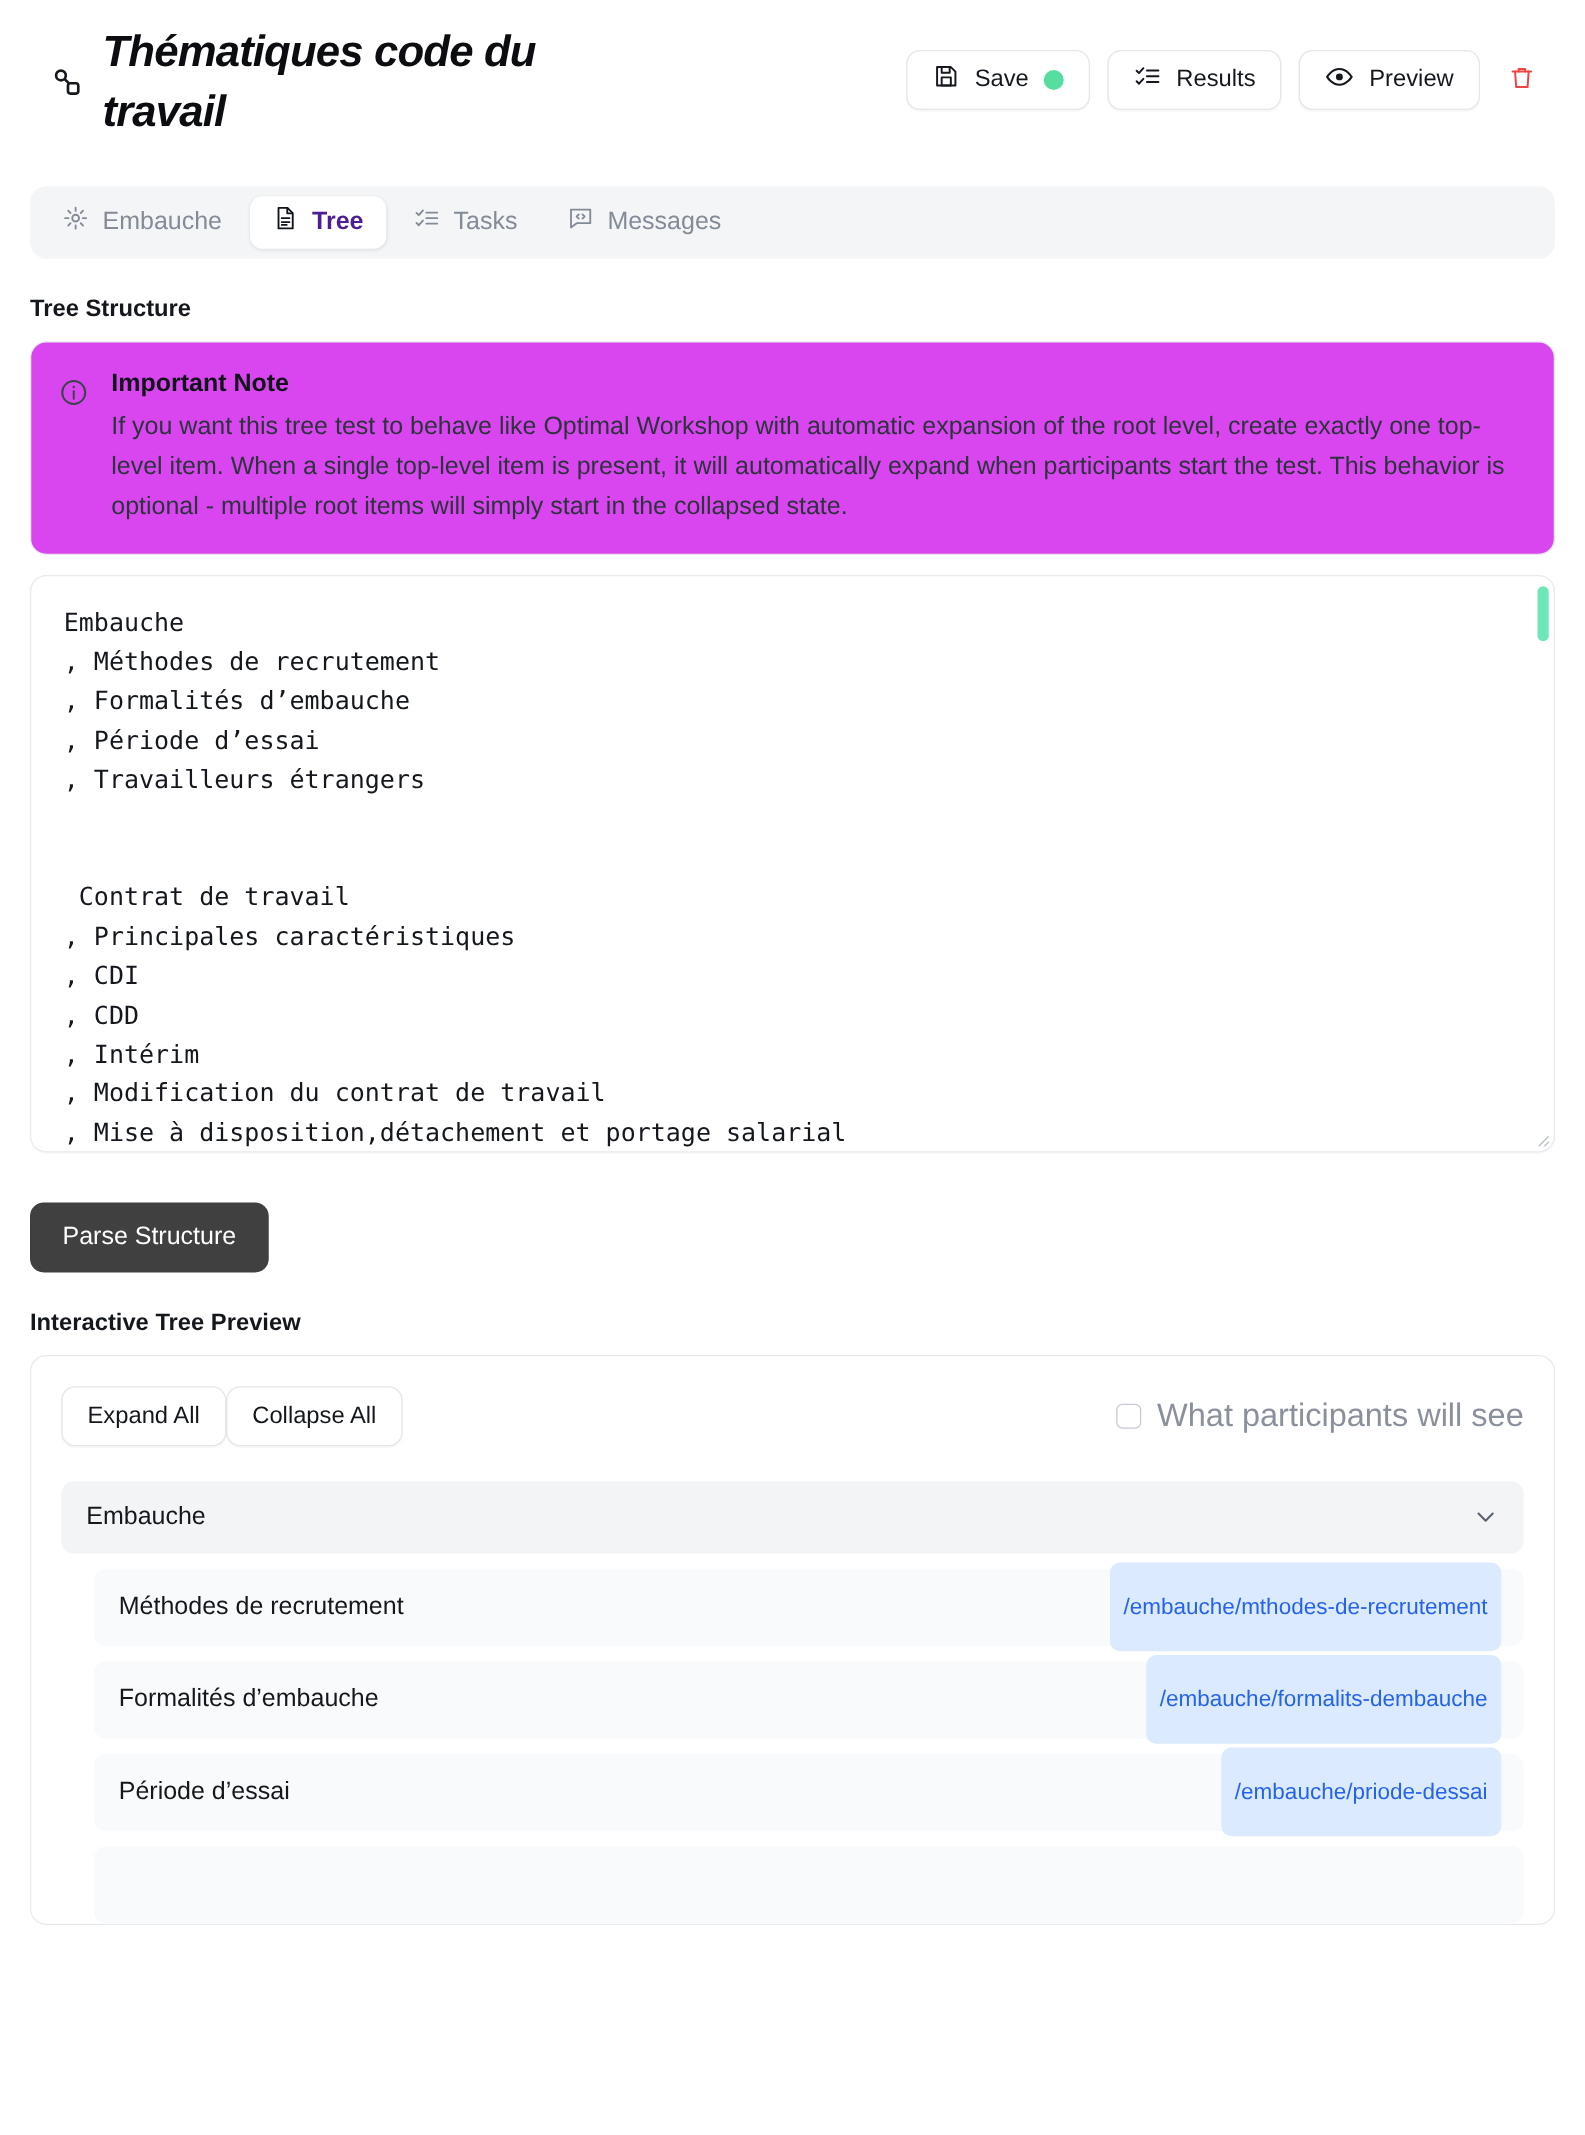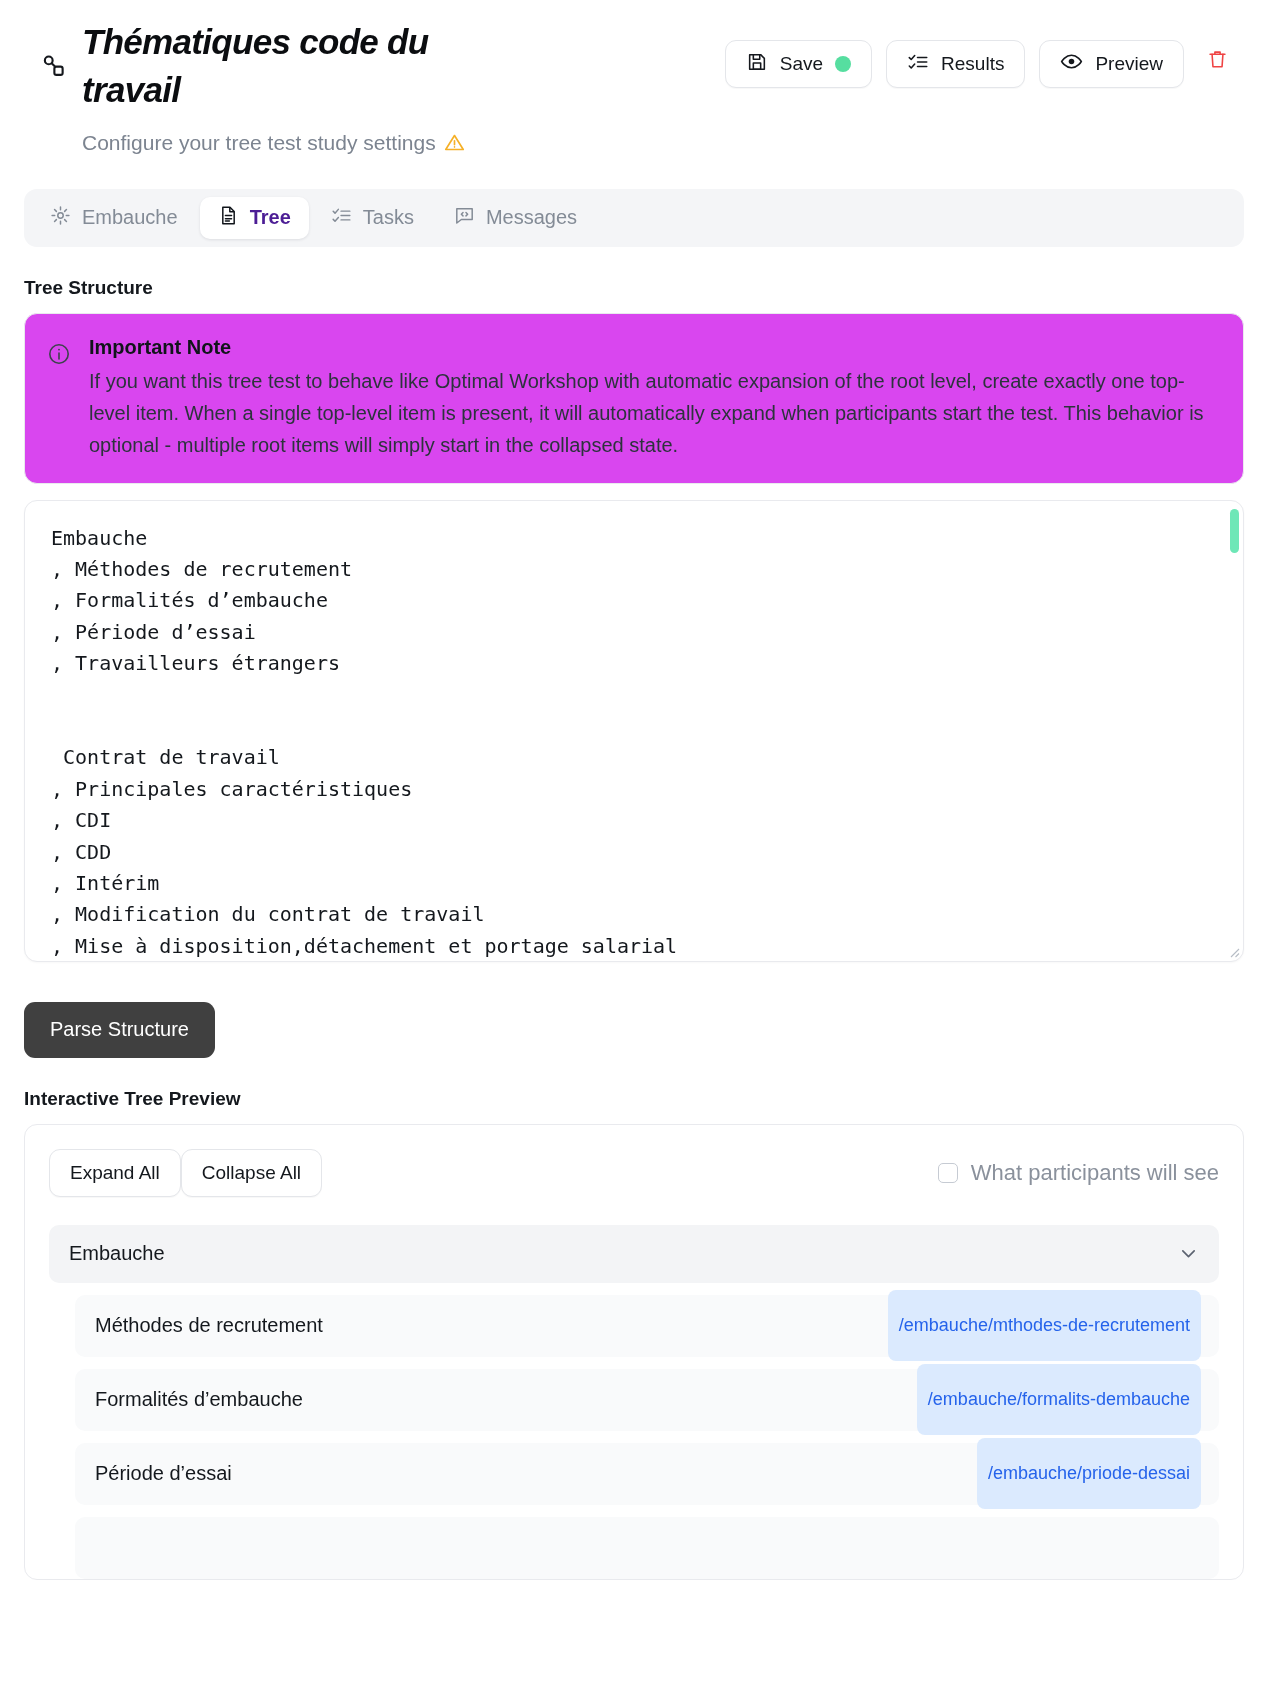--- a/index.html
+++ b/index.html
@@ -39,21 +39,21 @@
   .page-sub {
     display: flex; align-items: center; gap: 8px;
     font-size: 21px;
     color: #7c8490;
     margin-top: 16px;
     white-space: nowrap;
   }
   .warn-icon { display: inline-flex; }
 
   .header-actions {
-    display: flex; align-items: flex-start; gap: 14px;
+    display: flex; align-items: center; gap: 14px;
     padding-top: 22px; padding-right: 8px;
   }
   .btn-outline {
     display: inline-flex; align-items: center; gap: 12px;
     height: 48px;
     padding: 0 20px;
     border: 1px solid #e4e6ea;
     border-radius: 11px;
     background: #fff;
     font-size: 19px;
@@ -199,21 +199,21 @@
     border-radius: 11px;
     background: #fff;
     font-size: 19px;
     color: #14181d;
     cursor: pointer;
     font-family: "Liberation Sans", sans-serif;
     box-shadow: 0 1px 1px rgba(16,24,40,.03);
   }
   .participants {
     display: flex; align-items: center; gap: 13px;
-    font-size: 22px; color: #8a919c; cursor: pointer;
+    font-size: 26px; color: #8a919c; cursor: pointer;
   }
   .cbox {
     width: 20px; height: 20px; border-radius: 5px;
     border: 1.6px solid #c6cbd3; background: #fff;
     display: inline-block;
   }
 
   .tree { margin-top: 28px; }
   .tree-node {
     background: #f3f4f6;
@@ -256,30 +256,20 @@
     <div class="header-left">
       <span class="brand-icon">
         <svg width="30" height="30" viewBox="0 0 24 24" fill="none" stroke="#15181d" stroke-width="1.7">
           <circle cx="7" cy="7.5" r="3.1"></circle>
           <rect x="11.5" y="12.5" width="6.6" height="6.6" rx="1.6"></rect>
           <path d="M9.3 9.8 L12 12.4"></path>
         </svg>
       </span>
       <div class="title-block">
         <h1 class="page-title">Thématiques code du travail</h1>
-        <div class="page-sub">
-          <span>Configure your tree test study settings</span>
-          <span class="warn-icon">
-            <svg width="21" height="21" viewBox="0 0 24 24" fill="none" stroke="#f5b027" stroke-width="1.9" stroke-linejoin="round">
-              <path d="M12 4 L22 20 H2 Z"></path>
-              <path d="M12 10 V14.5" stroke-linecap="round"></path>
-              <path d="M12 17 V17.2" stroke-linecap="round"></path>
-            </svg>
-          </span>
-        </div>
       </div>
     </div>
 
     <div class="header-actions">
       <button class="btn-outline">
         <span>
           <svg width="22" height="22" viewBox="0 0 24 24" fill="none" stroke="#15181d" stroke-width="1.7" stroke-linejoin="round">
             <path d="M4 4h12l4 4v12H4z"></path>
             <path d="M8 4v5h7V4"></path>
             <rect x="8" y="13" width="8" height="7"></rect>

